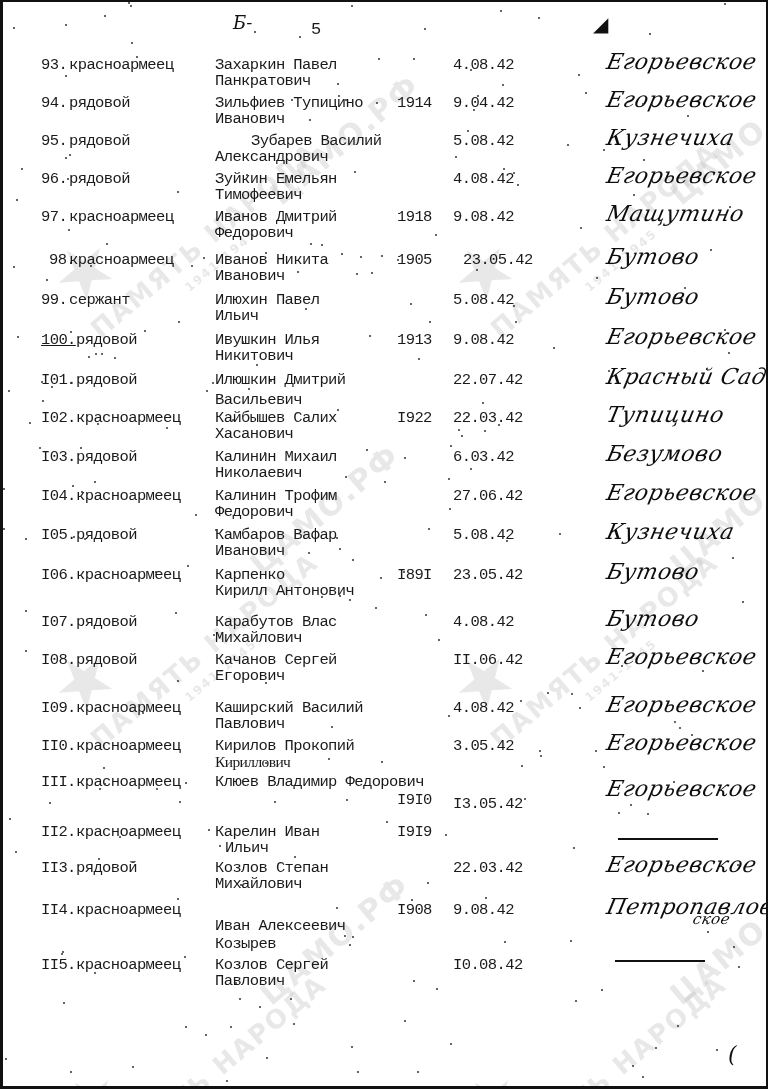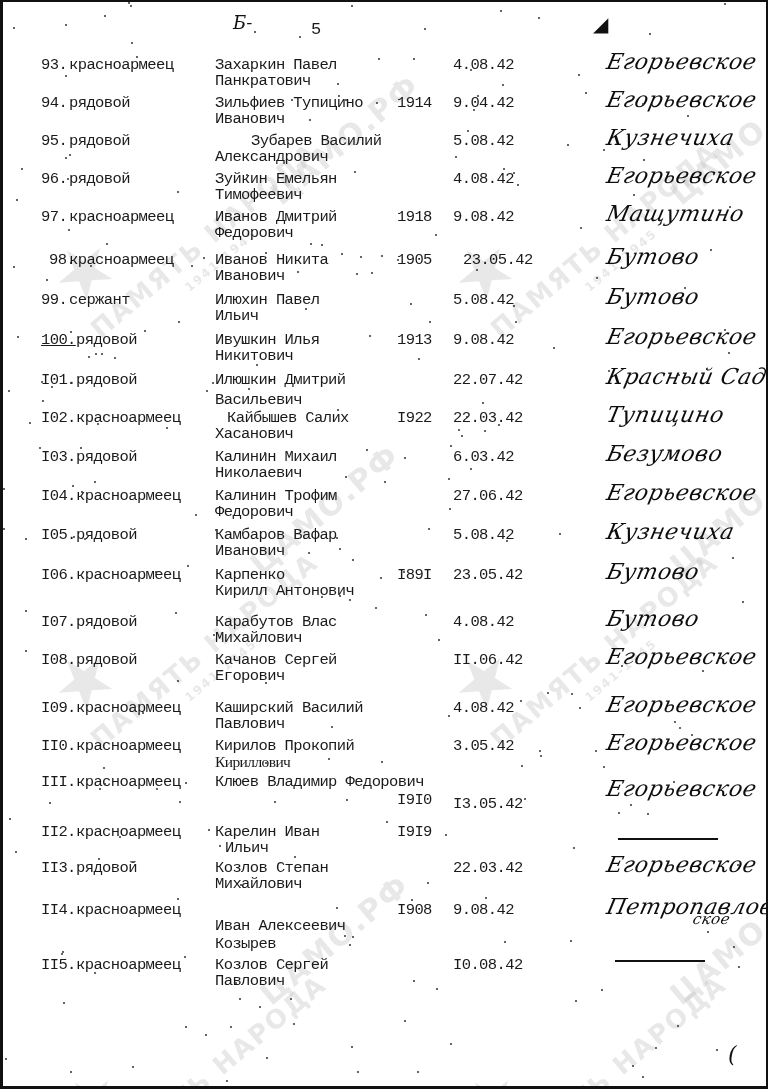--- a/index.html
+++ b/index.html
@@ -172,21 +172,21 @@
         <div class="tw" style="left: 38px; top: 370px;">I01.</div>
         <div class="tw" style="left: 73px; top: 370px;">рядовой</div>
         <div class="tw" style="left: 212px; top: 370px;">Илюшкин Дмитрий</div>
         <div class="tw" style="left: 212px; top: 390px;">Васильевич</div>
         <div class="tw" style="left: 450px; top: 370px;">22.07.42</div>
         <div class="hw" style="left: 604px; top: 362px;">Красный Сад</div>
       </div>
       <div>
         <div class="tw" style="left: 38px; top: 408px;">I02.</div>
         <div class="tw" style="left: 73px; top: 408px;">красноармеец</div>
-        <div class="tw" style="left: 224px; top: 408px; text-align: right;">Кайбышев Салих</div>
+        <div class="tw" style="left: 212px; top: 408px; text-align: right;">Кайбышев Салих</div>
         <div class="tw" style="left: 212px; top: 424px;">Хасанович</div>
         <div class="tw" style="left: 394px; top: 408px;">I922</div>
         <div class="tw" style="left: 450px; top: 408px;">22.03.42</div>
         <div class="hw" style="left: 604px; top: 400px;">Тупицино</div>
       </div>
       <div>
         <div class="tw" style="left: 38px; top: 447px;">I03.</div>
         <div class="tw" style="left: 73px; top: 447px;">рядовой</div>
         <div class="tw" style="left: 212px; top: 447px;">Калинин  Михаил</div>
         <div class="tw" style="left: 212px; top: 463px;">Николаевич</div>

